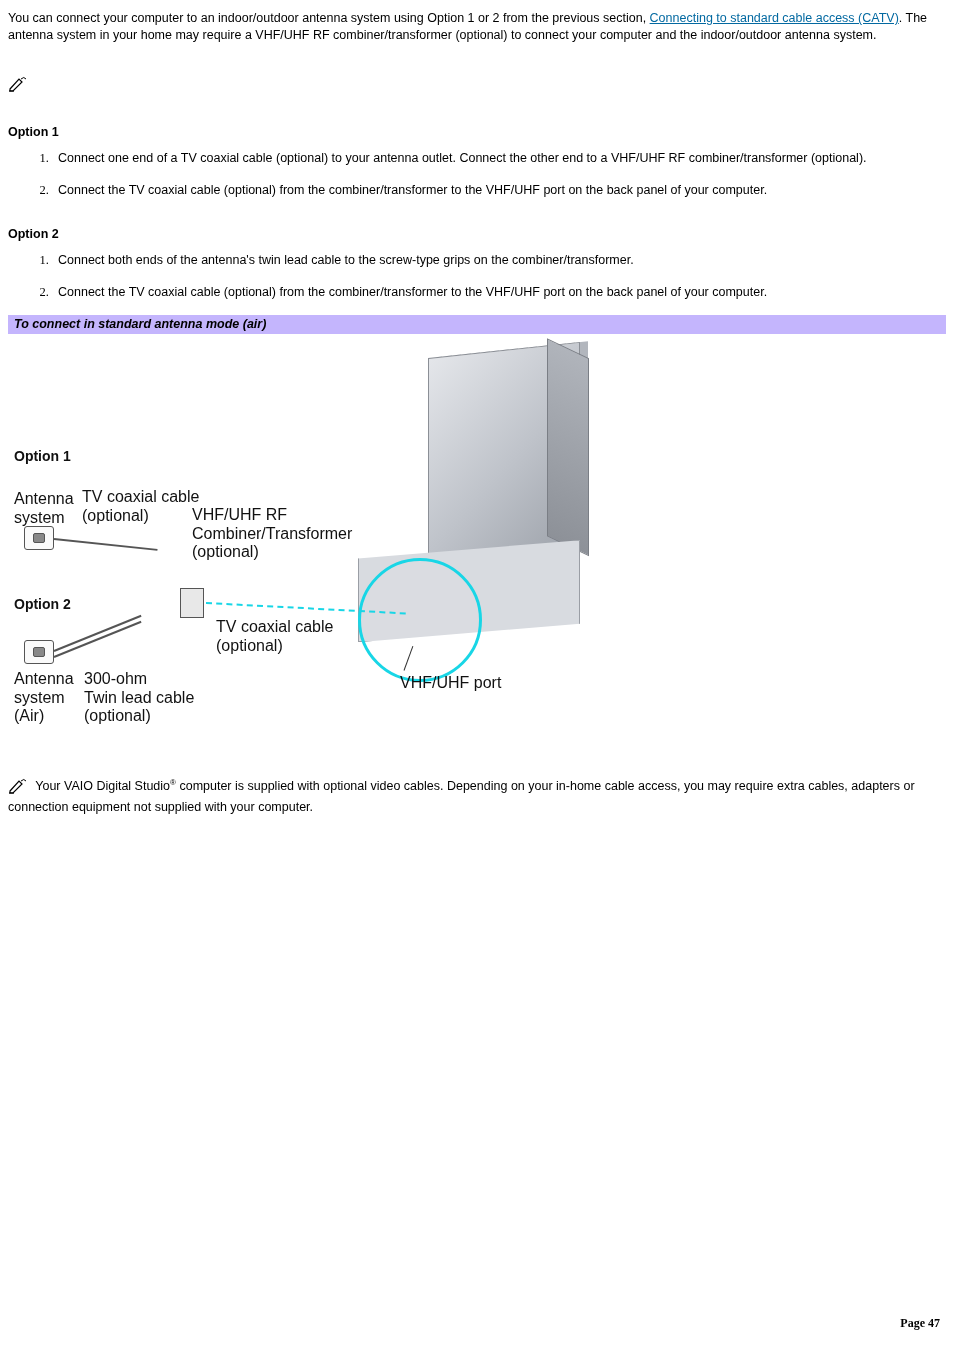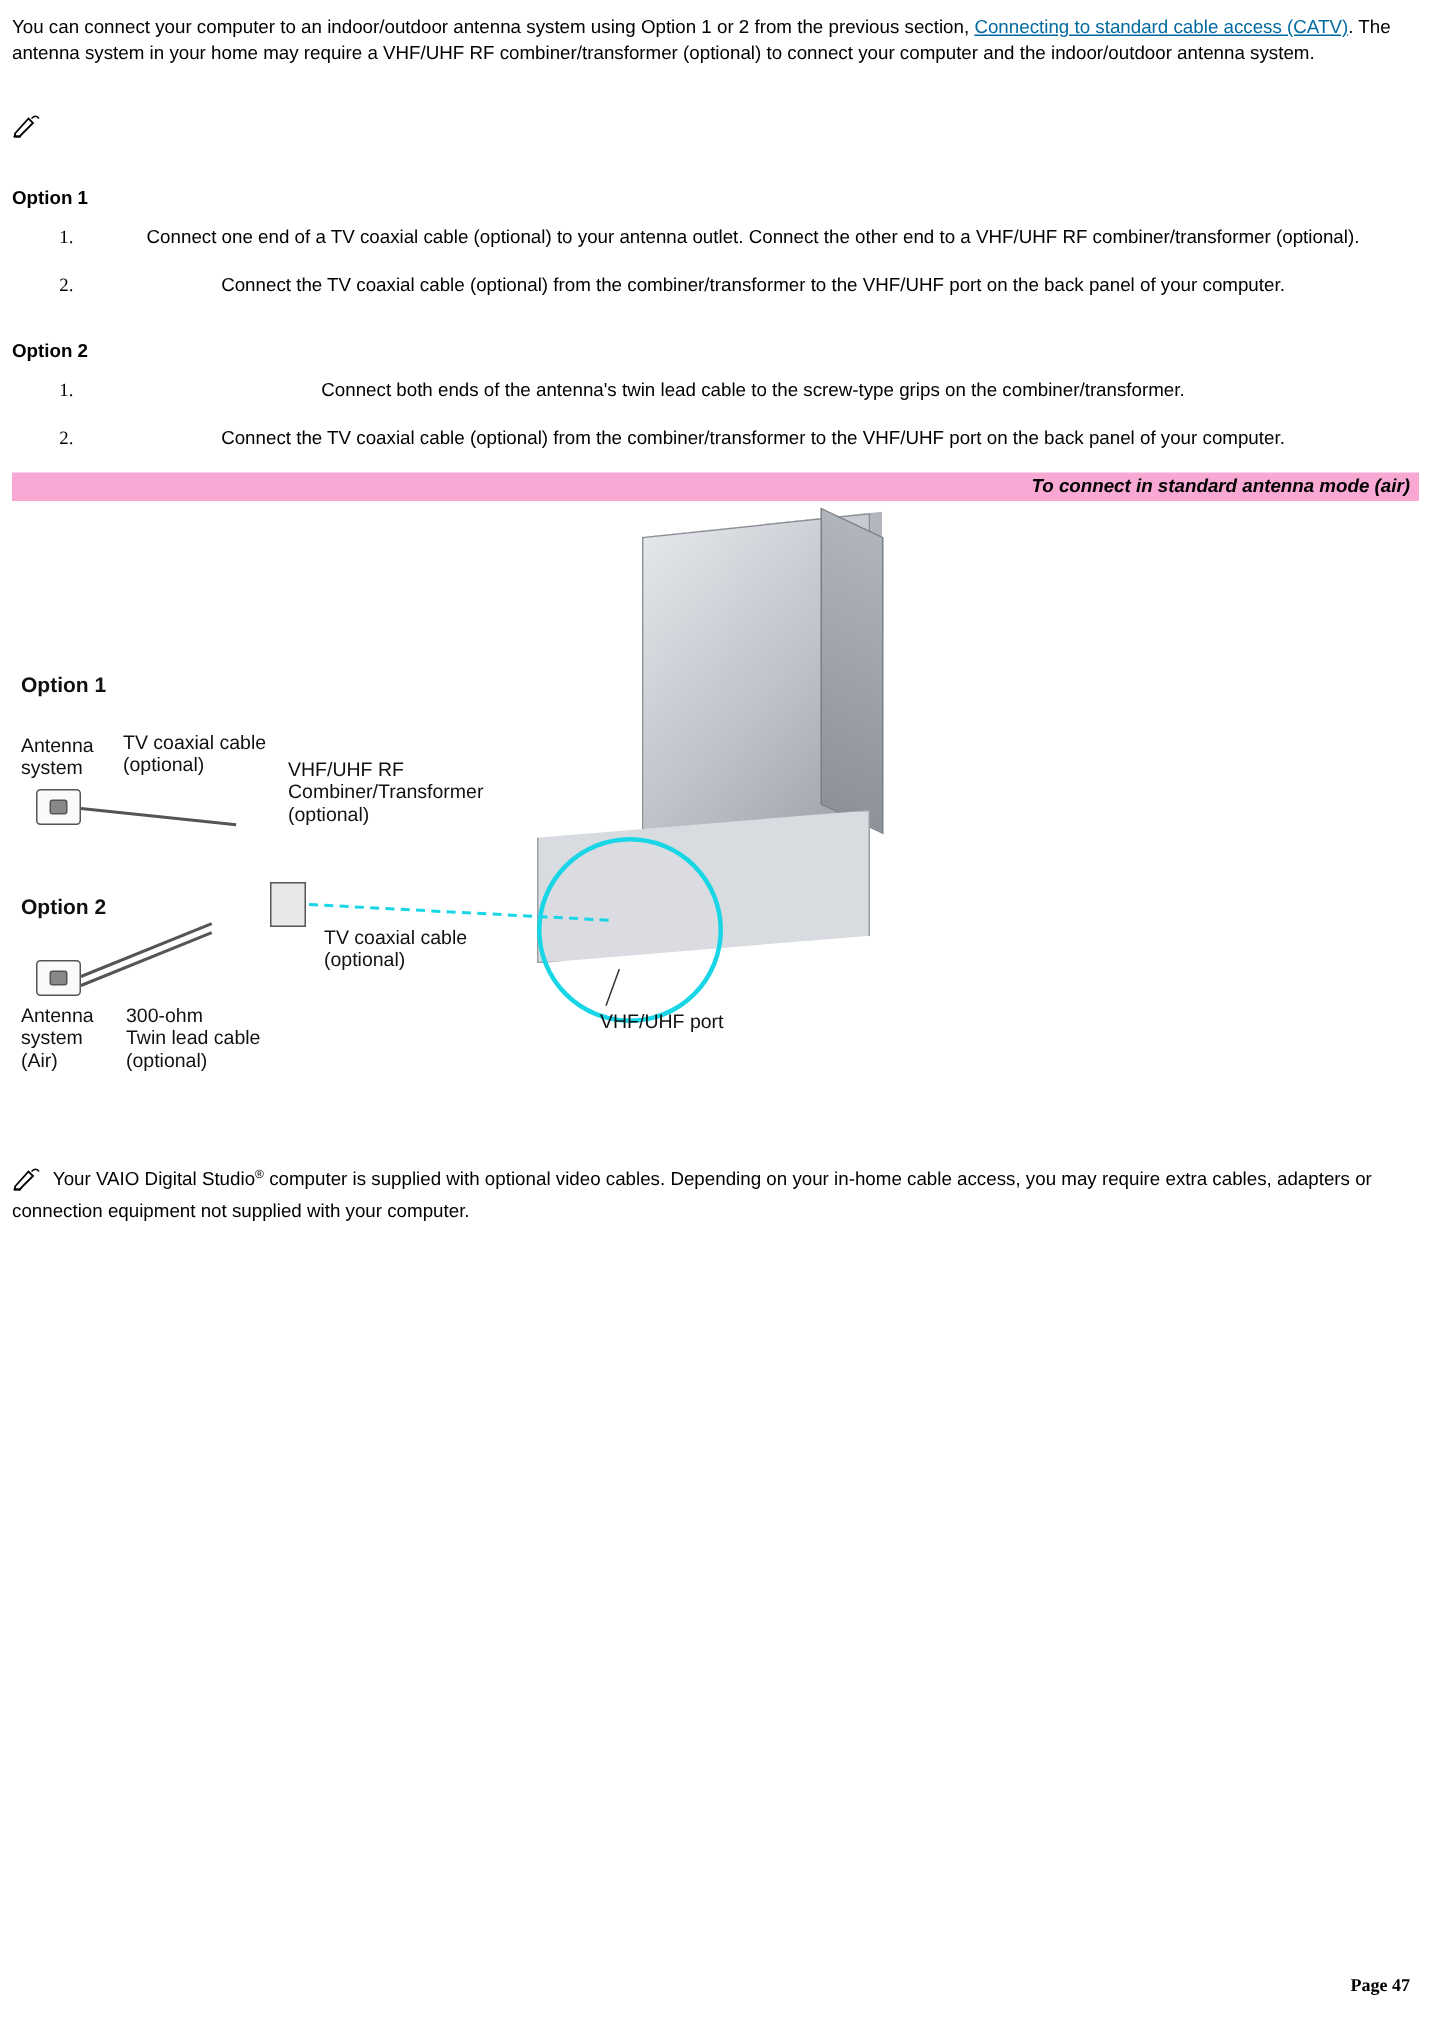--- a/index.html
+++ b/index.html
@@ -43,49 +43,47 @@
     font-size: 12.5px;
     font-weight: bold;
     margin: 28px 0 10px 0;
   }
   ol.steps {
     font-size: 12.5px;
     line-height: 1.45;
     padding-left: 44px;
     margin: 0 0 0 0;
     font-family: "Times New Roman", serif;
-    text-align: center;
   }
   ol.steps li {
     padding-left: 6px;
     margin-bottom: 14px;
   }
   ol.steps li span.step-text {
     font-family: Verdana, Arial, Helvetica, sans-serif;
   }
   .fig-caption-bar {
-    background: #f9a8d4;
+    background: #c4b5fd;
     font-family: Verdana, Arial, Helvetica, sans-serif;
     font-style: italic;
     font-weight: bold;
     font-size: 12.5px;
     padding: 2px 6px 3px 6px;
     margin-top: 12px;
-    text-align: right;
   }
   .figure-area {
     position: relative;
     width: 620px;
     height: 400px;
     margin-top: 6px;
     font-family: Arial, Helvetica, sans-serif;
   }
   .fig-label {
     position: absolute;
-    font-size: 13px;
+    font-size: 16px;
     color: #111;
     line-height: 1.15;
   }
   .fig-label.bold {
     font-weight: bold;
     font-size: 14px;
   }
   .wall-outlet {
     position: absolute;
     width: 28px; height: 22px;

